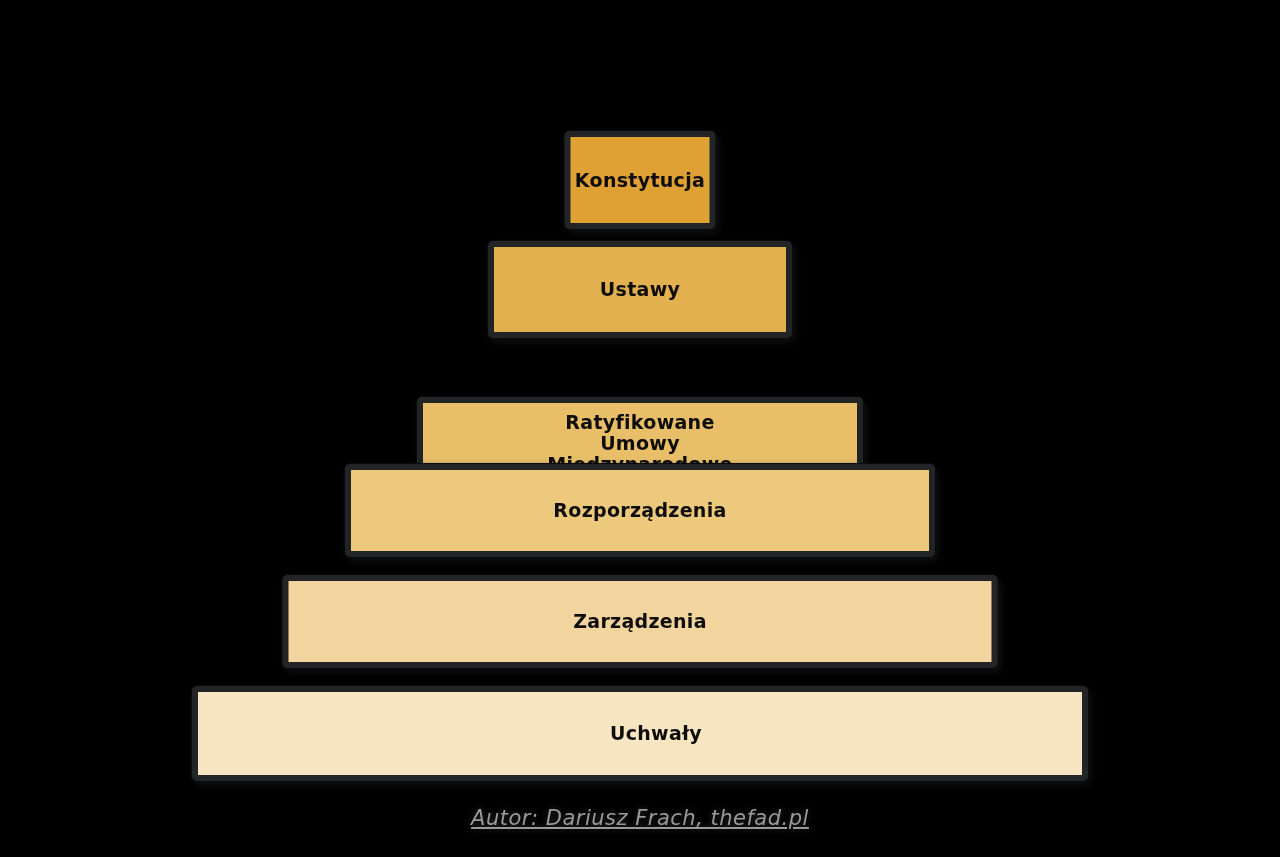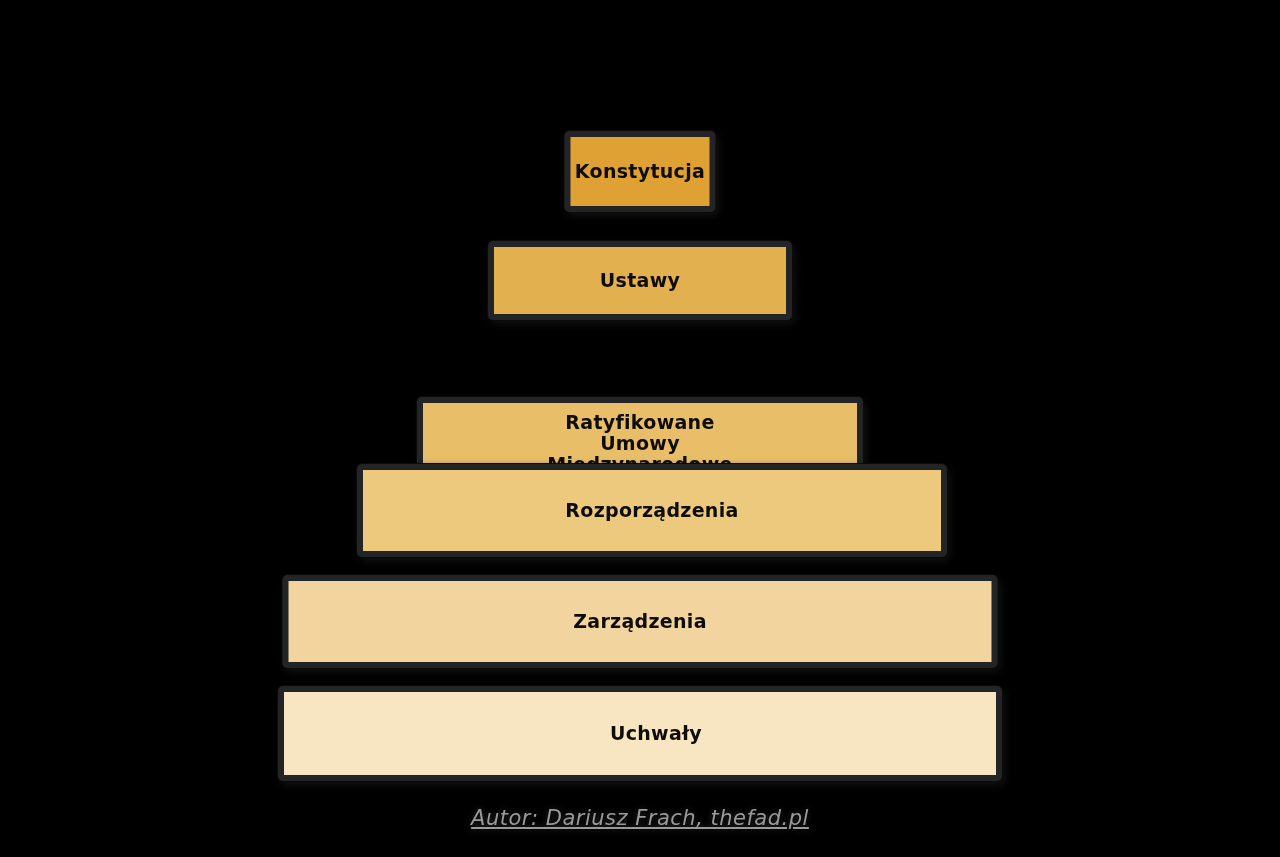--- a/index.html
+++ b/index.html
@@ -30,26 +30,26 @@
   .level .label {
     font-weight: bold;
     font-size: 19px;
     line-height: 21px;
     color: #0e0d0b;
     text-align: center;
     white-space: pre-line;
     letter-spacing: 0.3px;
   }
   
-  .level-1 { top: 131px; width: 151px; height: 81px; }
-  .level-2 { top: 241px; width: 304px; height: 79px; }
+  .level-1 { top: 131px; width: 151px; height: 98px; }
+  .level-2 { top: 241px; width: 304px; height: 97px; }
   .level-3 { top: 353px; width: 446px; height: 93px; margin-top: 44px; }
-  .level-4 { top: 464px; width: 590px; height: 93px; margin-left: 12px; }
+  .level-4 { top: 464px; width: 590px; height: 93px; }
   .level-5 { top: 575px; width: 715px; height: 93px; }
-  .level-6 { top: 686px; width: 724px; height: 95px; padding-left: 32px; }
+  .level-6 { top: 686px; width: 896px; height: 95px; padding-left: 32px; }
   .watermark {
     position: absolute;
     top: 806px;
     left: 0;
     width: 100%;
     text-align: center;
     font-style: italic;
     font-size: 21px;
     color: #9a9a9a;
     text-shadow: 0 1px 2px rgba(0,0,0,0.8), 0 0 6px rgba(160,160,160,0.35);

